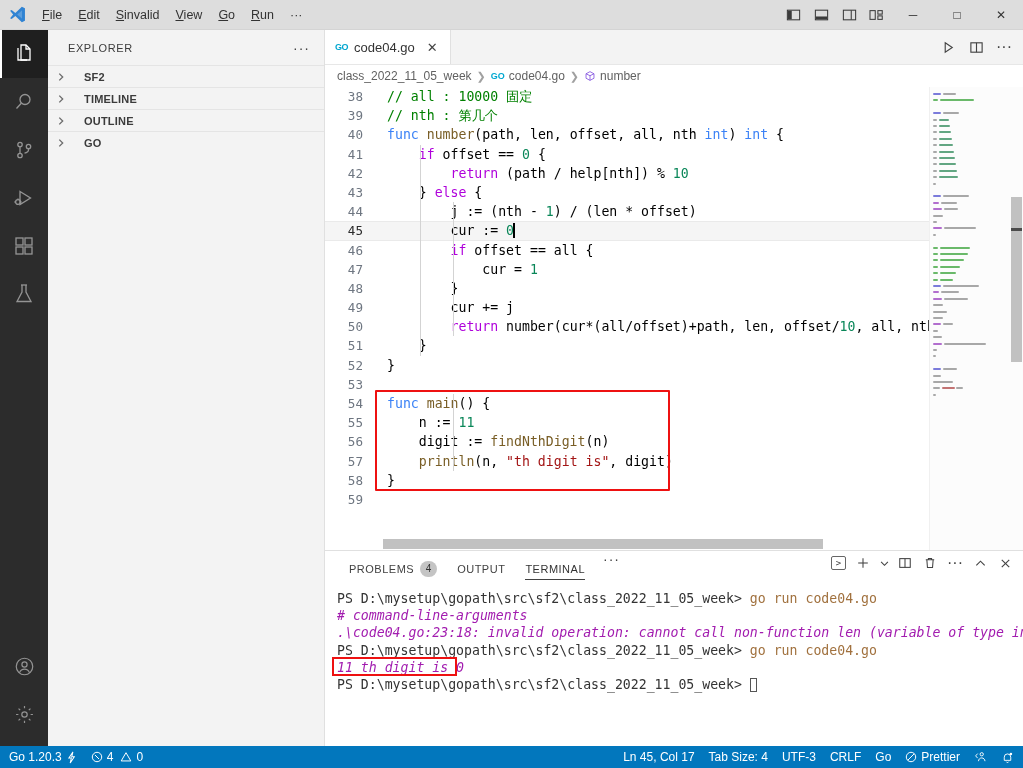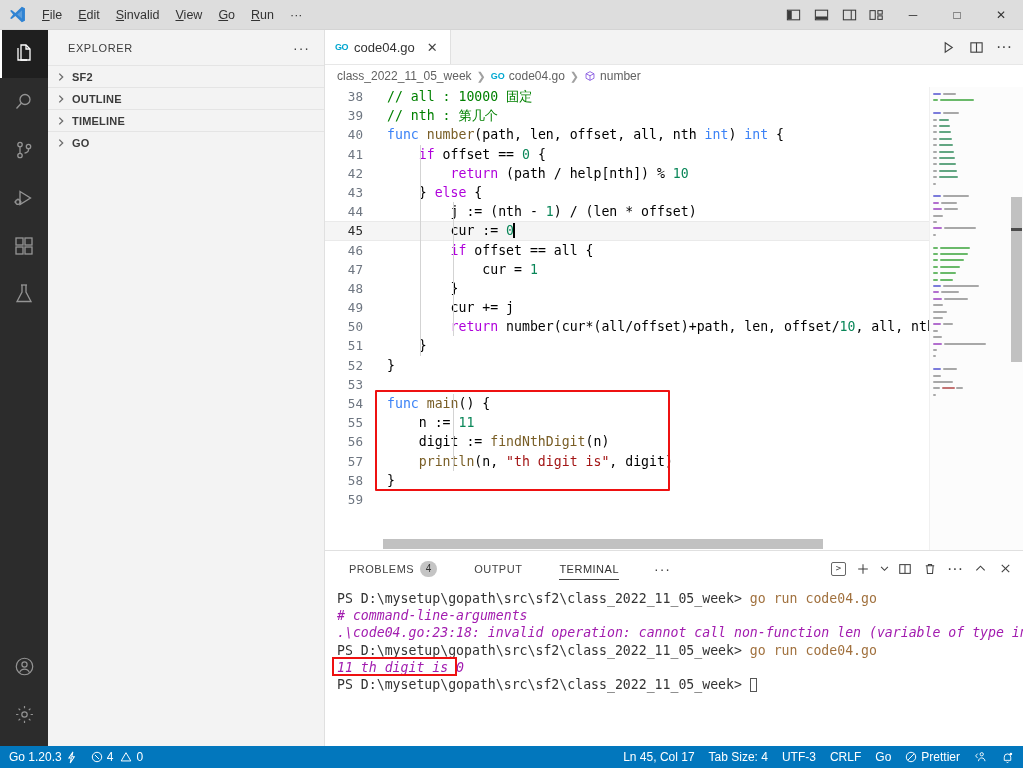--- a/index.html
+++ b/index.html
@@ -54,21 +54,21 @@
   .sidebar {
     width: 277px; flex: 0 0 277px; background: #f3f3f3;
     display: flex; flex-direction: column; border-right: 1px solid #e0e0e0;
   }
   .sb-header {
     height: 35px; display: flex; align-items: center; padding: 0 8px 0 20px;
     font-size: 11px; letter-spacing: .6px; color: #3b3b3b; text-transform: uppercase;
   }
   .sb-header .dots { margin-left: auto; padding: 0 6px; color: #424242; font-size: 14px; letter-spacing:1px; }
   .sb-section {
-    height: 22px; display: flex; align-items: center; gap: 4px; padding-left: 6px;
+    height: 22px; display: flex; align-items: center; gap: 16px; padding-left: 6px;
     font-size: 11px; font-weight: bold; color: #3b3b3b; letter-spacing: .2px; cursor: pointer;
     border-top: 1px solid #e4e4e4;
   }
   .sb-section:first-of-type { border-top: none; }
   .chev { width: 14px; display: flex; align-items: center; justify-content: center; color: #6b6b6b; }
   .sb-fill { flex: 1 1 auto; }
 
   
   .editorcol { flex: 1 1 auto; display: flex; flex-direction: column; min-width: 0; background:#ffffff; }
 
@@ -138,21 +138,21 @@
   .v-thumb { position: absolute; right: 1px; width: 11px; background: #c1c1c1; }
   .v-mark { position: absolute; right: 1px; width: 11px; height: 3px; background: #4b4b4b; }
   .h-scroll-wrap { position:absolute; left:0; right:94px; bottom:0; height:12px; }
   .h-thumb { position: absolute; height: 10px; background: #c1c1c1; top:1px; }
 
   
   .panel {
     flex: 0 0 196px; background: #ffffff; border-top: 1px solid #e0e0e0;
     display: flex; flex-direction: column; min-height: 0;
   }
-  .panel-head { height: 35px; display: flex; align-items: center; padding-left: 14px; flex: 0 0 35px; gap: 17px; }
+  .panel-head { height: 35px; display: flex; align-items: flex-start; padding-left: 14px; flex: 0 0 35px; }
   .ptab {
     font-size: 11px; letter-spacing: .5px; text-transform: uppercase; color: #424242;
     padding: 0 10px; height: 35px; display: flex; align-items: center; gap: 6px;
     position: relative; cursor: pointer;
   }
   .ptab.active { color: #333333; }
   .ptab.active::after {
     content: ""; position: absolute; left: 10px; right: 10px; bottom: 6px; height: 1px; background: #424242;
   }
   .pbadge {
@@ -317,29 +317,29 @@
             </svg>
         </span>
         <span>SF2</span>
       </div>
       <div class="sb-section">
         <span class="chev">
           <svg width="10" height="10" viewBox="0 0 10 10" fill="none" stroke="#6b6b6b" stroke-width="1.3">
               <path d="M3.3 1.6 6.7 5 3.3 8.4"></path>
             </svg>
         </span>
-        <span>OUTLINE</span>
+        <span>TIMELINE</span>
       </div>
       <div class="sb-section">
         <span class="chev">
           <svg width="10" height="10" viewBox="0 0 10 10" fill="none" stroke="#6b6b6b" stroke-width="1.3">
               <path d="M3.3 1.6 6.7 5 3.3 8.4"></path>
             </svg>
         </span>
-        <span>TIMELINE</span>
+        <span>OUTLINE</span>
       </div>
       <div class="sb-section">
         <span class="chev">
           <svg width="10" height="10" viewBox="0 0 10 10" fill="none" stroke="#6b6b6b" stroke-width="1.3">
               <path d="M3.3 1.6 6.7 5 3.3 8.4"></path>
             </svg>
         </span>
         <span>GO</span>
       </div>
       <div class="sb-fill"></div>

